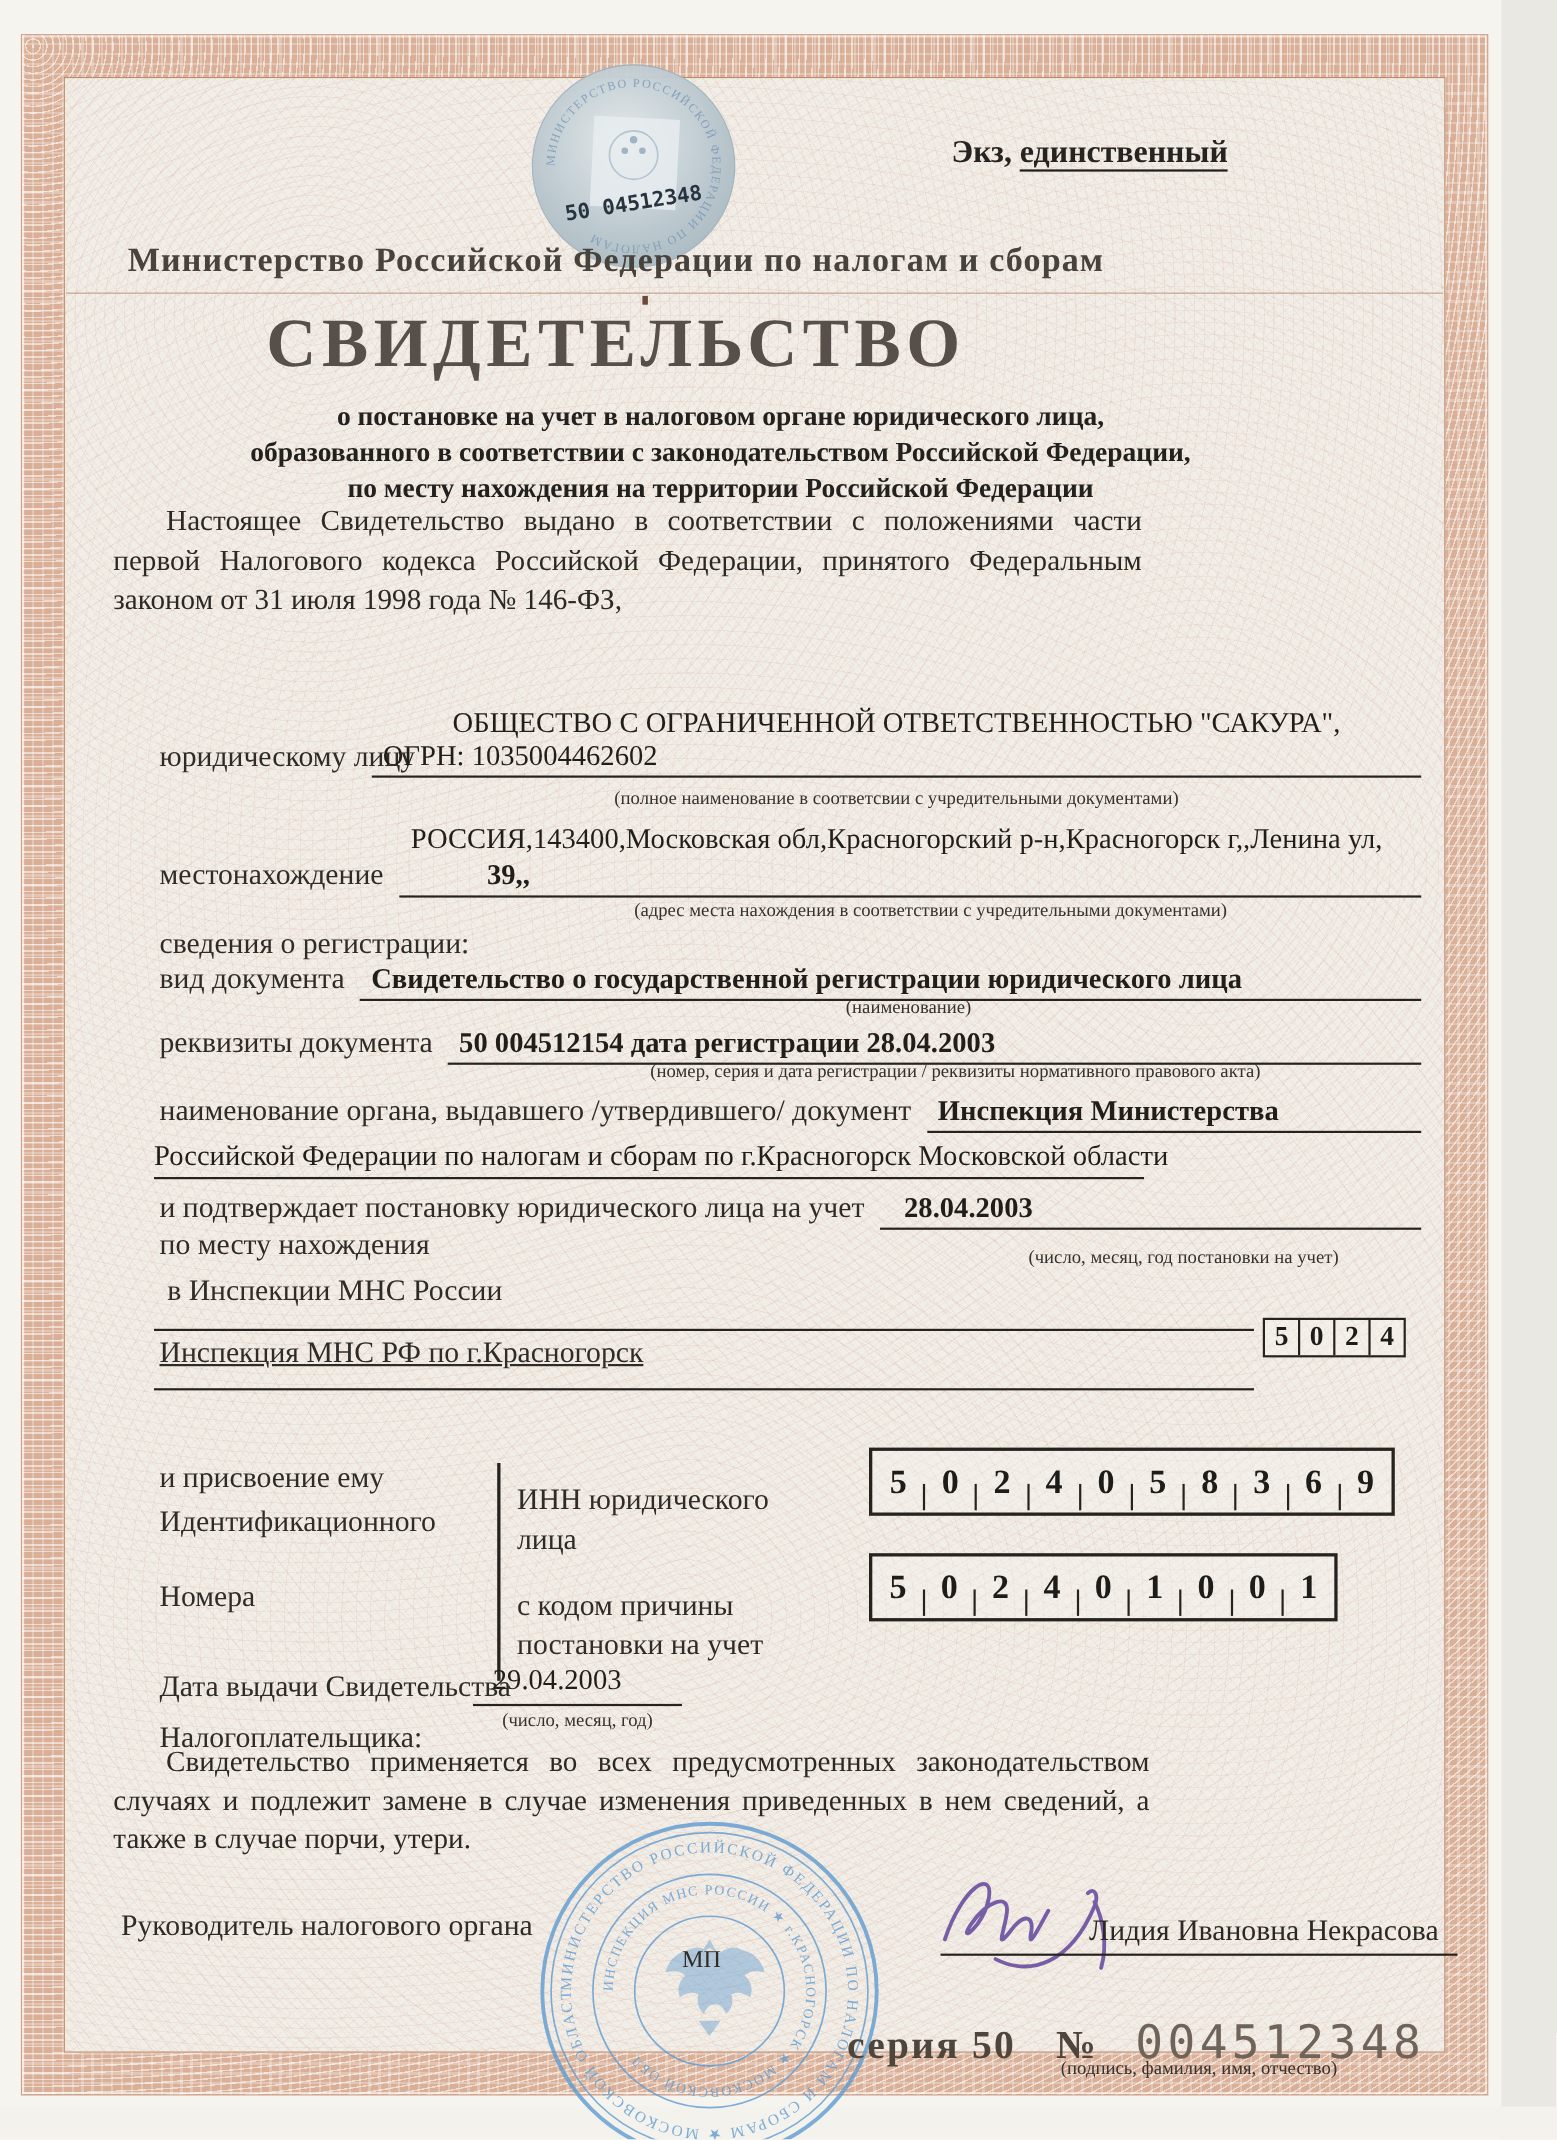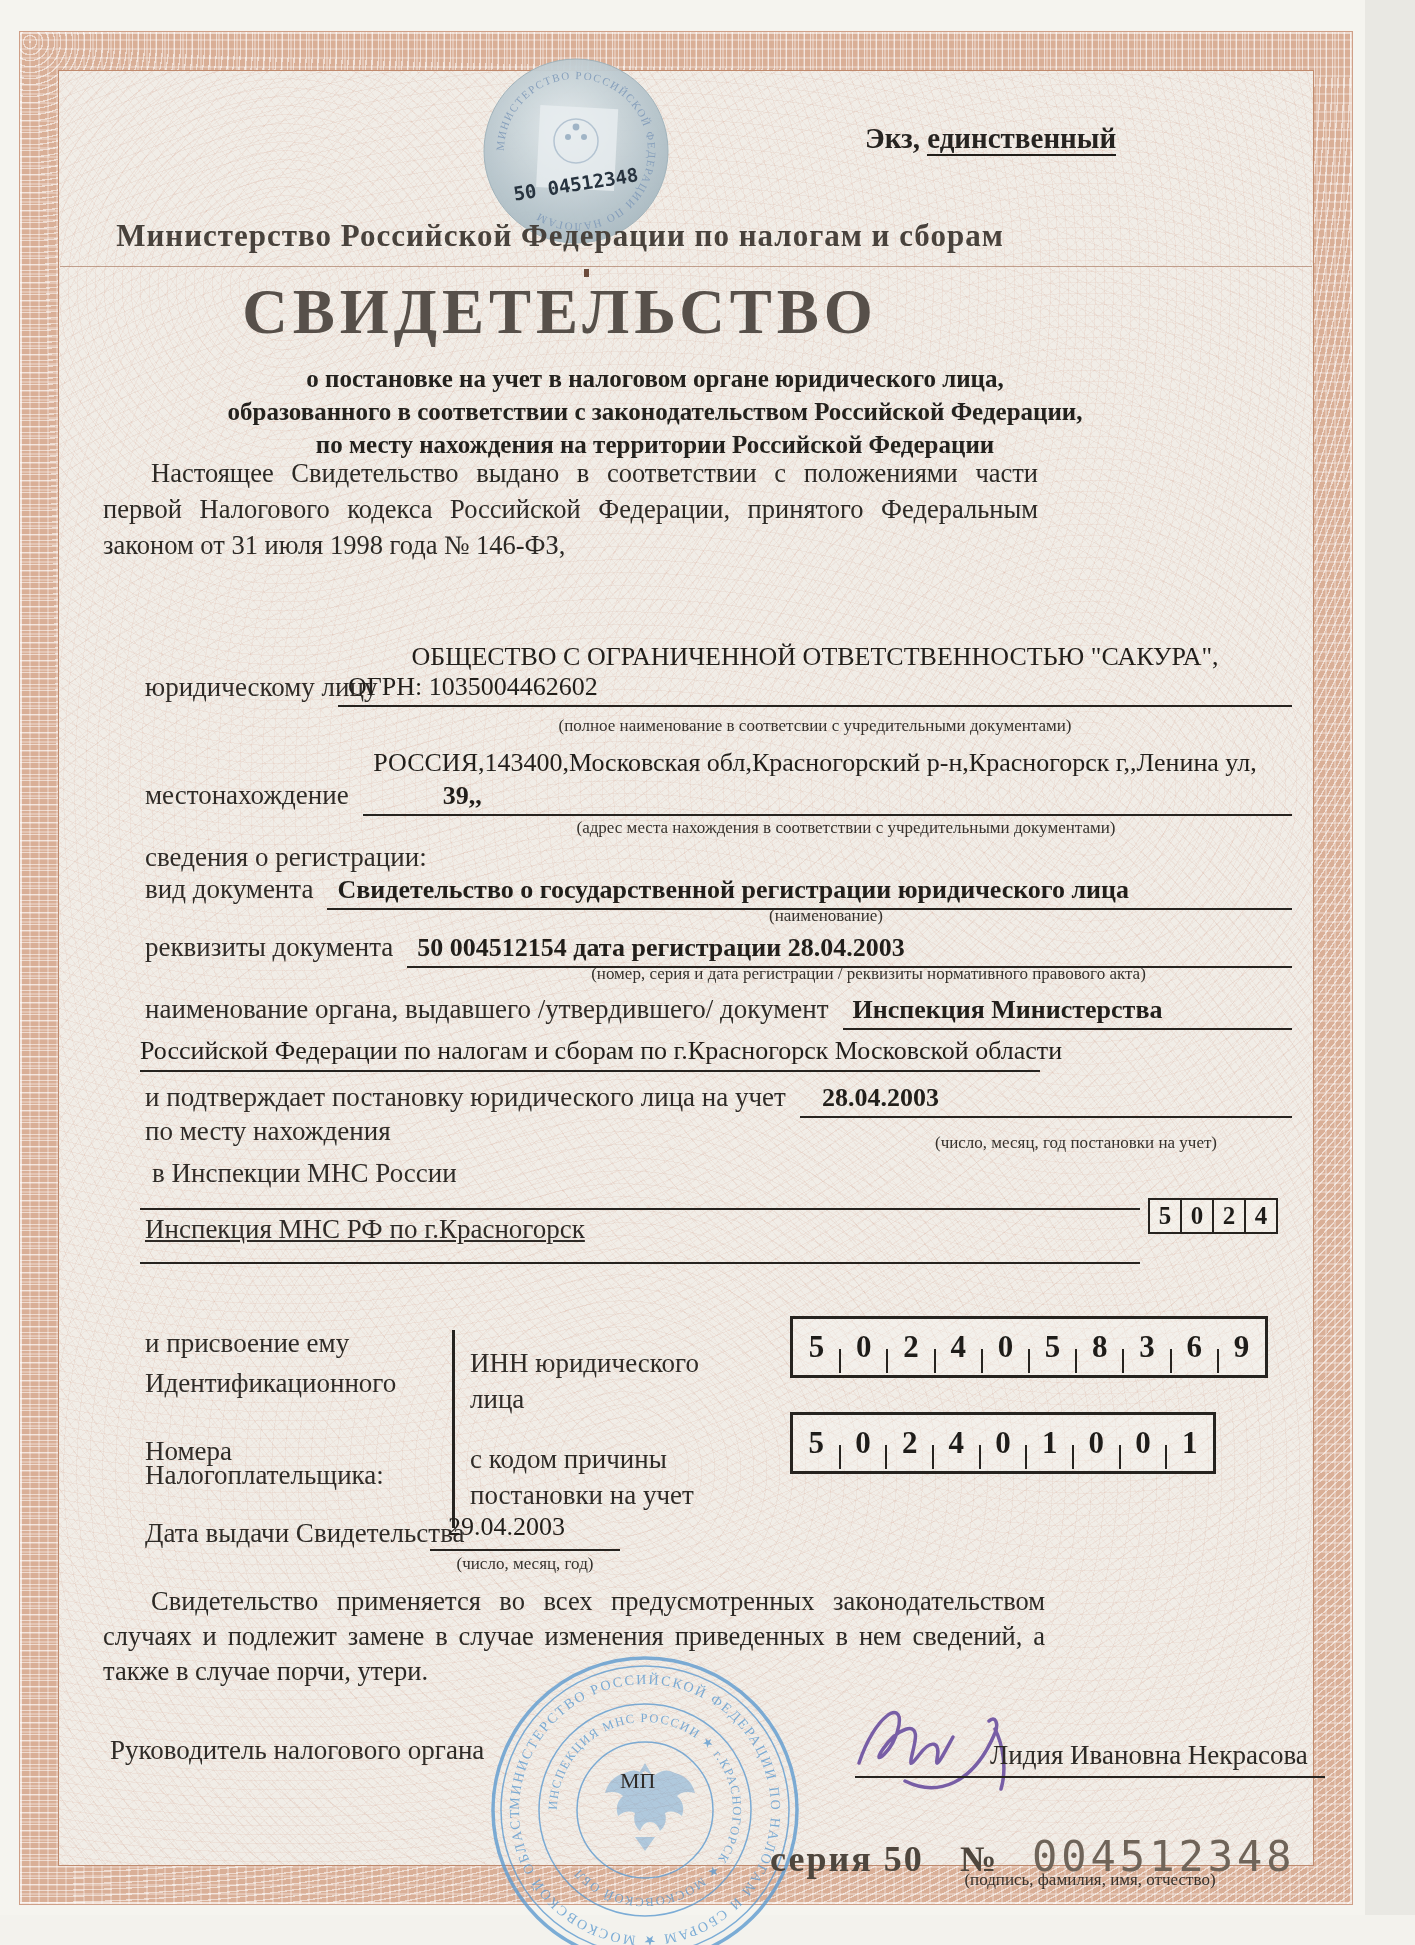--- a/index.html
+++ b/index.html
@@ -163,21 +163,21 @@
   <div class="abs code-box" style="left:1148px;top:1198px;">
       <span class="cell">5</span>
       <span class="cell">0</span>
       <span class="cell">2</span>
       <span class="cell">4</span>
     </div>
 
   <div class="abs lbl" style="left:145px;top:1328px;">и присвоение ему</div>
   <div class="abs lbl" style="left:145px;top:1368px;text-align:right;">Идентификационного</div>
   <div class="abs lbl" style="left:145px;top:1436px;">Номера</div>
-  <div class="abs lbl" style="left:145px;top:1460px;">Налогоплательщика:</div>
+  <div class="abs lbl" style="left:145px;top:1564px;">Налогоплательщика:</div>
   <div class="abs" style="left:452px;top:1330px;width:3px;height:198px;background:#26231f;"></div>
 
   <div class="abs lbl" style="left:470px;top:1348px;">ИНН юридического</div>
   <div class="abs lbl" style="left:470px;top:1384px;">лица</div>
   <div class="abs digit-box" style="left:790px;top:1316px;width:472px;height:56px;">
       <span class="cell">5</span>
       <span class="cell">0</span>
       <span class="cell">2</span>
       <span class="cell">4</span>
       <span class="cell">0</span>

